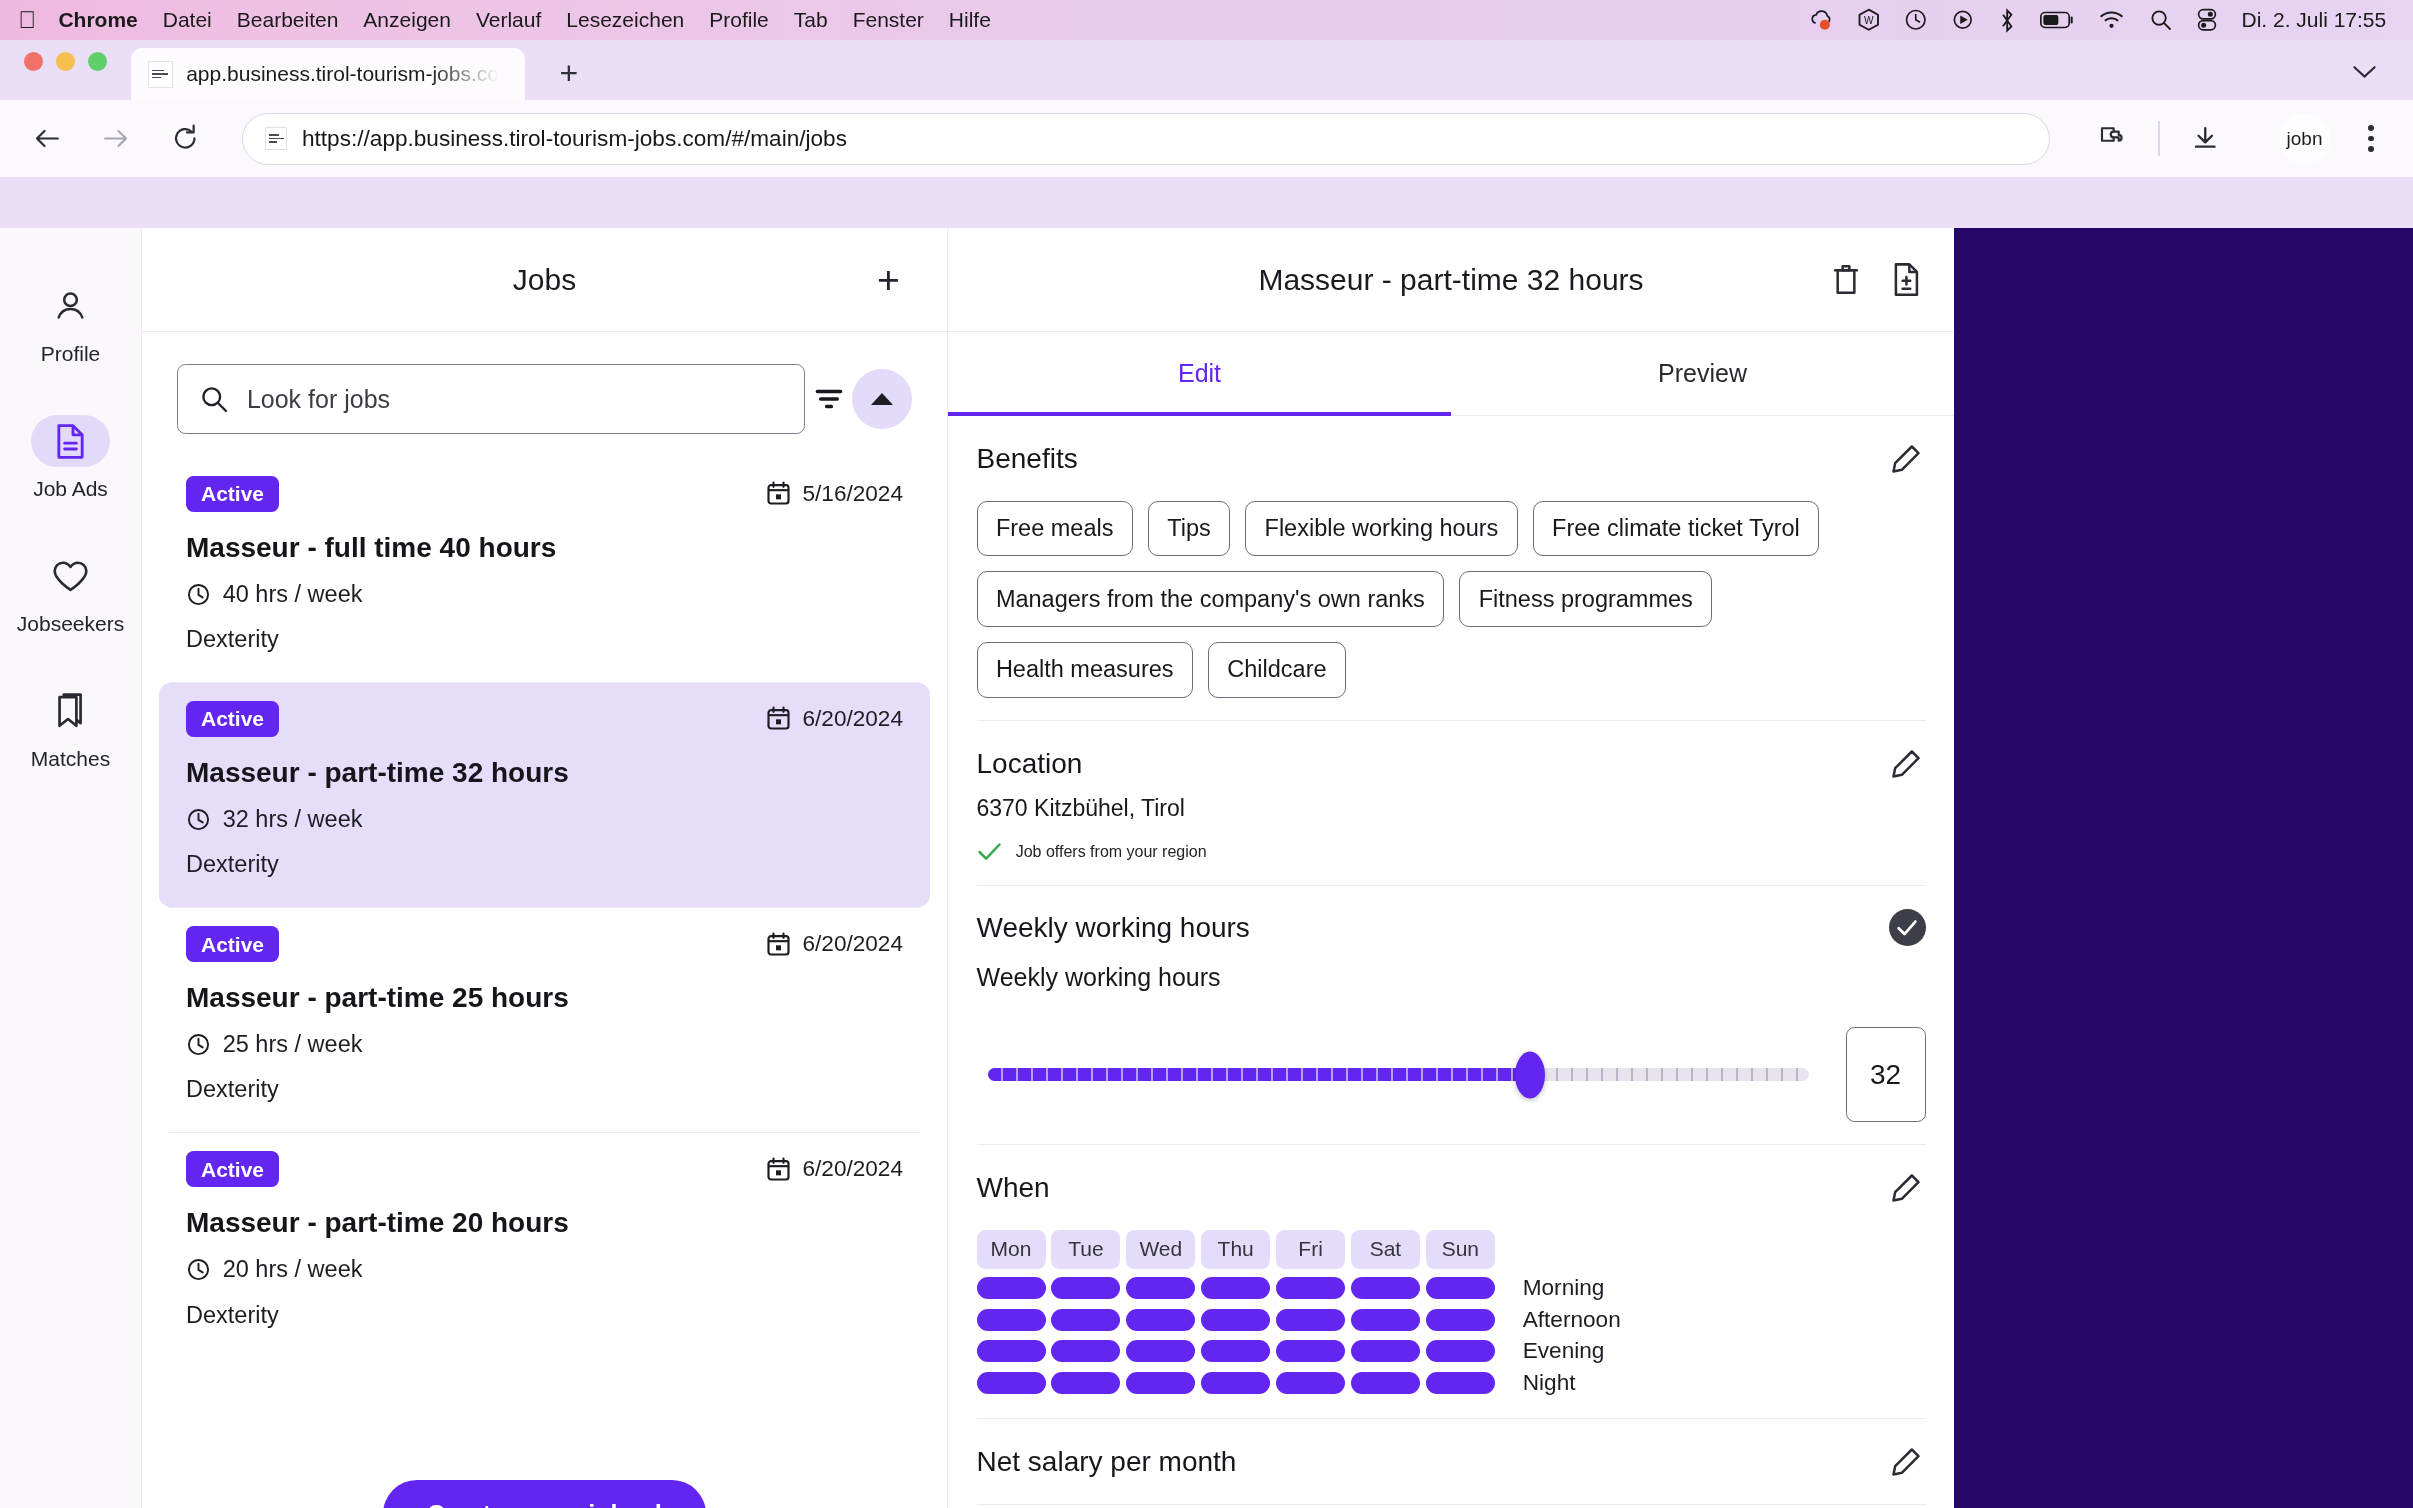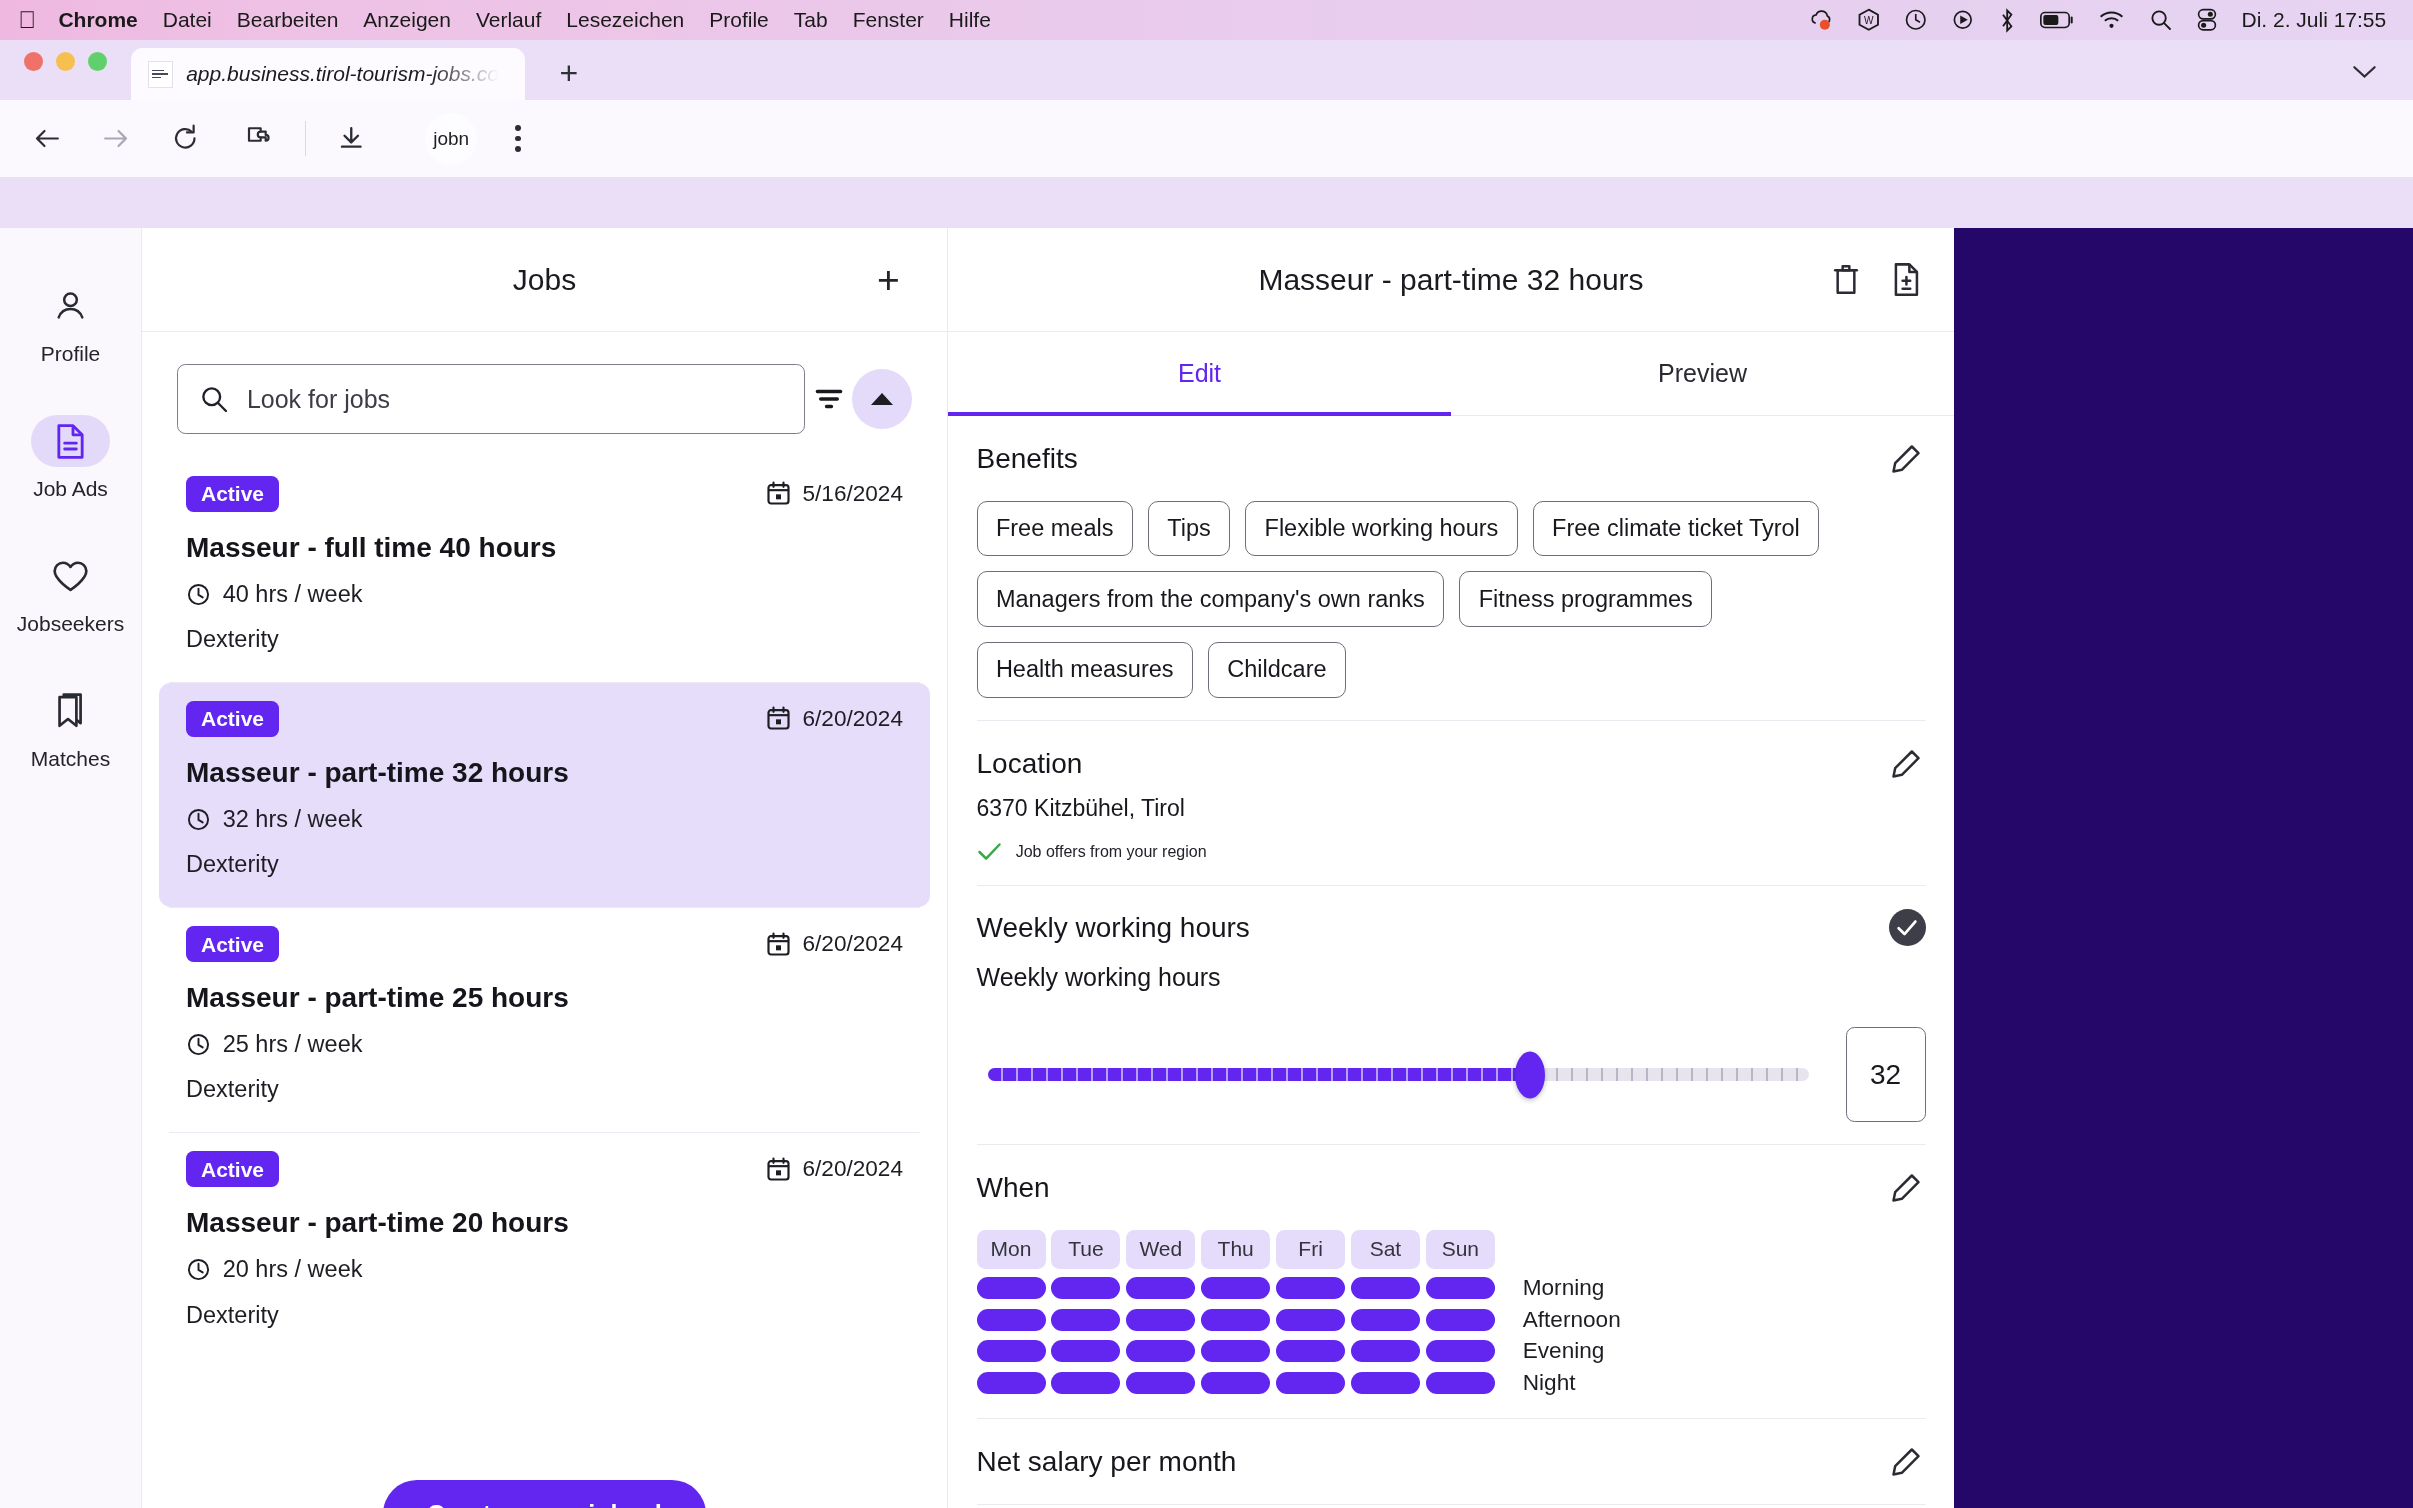--- a/index.html
+++ b/index.html
@@ -54,21 +54,20 @@
     padding: 2.5px 3.4px; gap: 1.7px; flex-shrink: 0;
   }
   .tab .favicon i { display: block; height: 1.7px; background: #4a4a56; }
   .tab .favicon i:nth-child(1) { width: 70%; }
   .tab .favicon i:nth-child(2) { width: 100%; }
   .tab .favicon i:nth-child(3) { width: 55%; }
   .tab .title {
     font-size: 21px; color: #1b1b1f; white-space: nowrap; overflow: hidden;
     -webkit-mask-image: linear-gradient(90deg, #000 78%, transparent 100%);
     mask-image: linear-gradient(90deg, #000 78%, transparent 100%);
-    font-style: italic;
   }
   .newtab {
     margin-left: 22px; width: 44px; height: 44px; margin-bottom: 5px;
     display: flex; align-items: center; justify-content: center;
     font-size: 32px; color: #30303a; font-weight: 300;
   }
   .tabcaret {
     position: absolute; right: 28.5px; bottom: 8.4px;
     width: 40px; height: 40px; display: flex; align-items: center; justify-content: center;
   }
@@ -362,20 +361,28 @@
           <path d="M5 15h25M21 6l9 9-9 9" fill="none" stroke="currentColor" stroke-width="2.6" stroke-linecap="round" stroke-linejoin="round"></path>
         </svg>
     </span>
     <span class="navbtn">
       <svg width="28.5" height="28.5" viewBox="0 0 34 34">
           <path d="M28 17a11 11 0 1 1-3.3-7.8" fill="none" stroke="currentColor" stroke-width="2.6" stroke-linecap="round"></path>
           <path d="M27 2v8h-8" fill="none" stroke="currentColor" stroke-width="2.6" stroke-linecap="round" stroke-linejoin="round"></path>
         </svg>
     </span>
 
+    <div class="omnibox">
+      <span class="favicon2">
+          <i></i>
+          <i></i>
+          <i></i>
+        </span>
+      <span class="url">https://app.business.tirol-tourism-jobs.com/#/main/jobs</span>
+    </div>
 
     <div class="tb-right">
       <span class="navbtn">
         <svg width="30" height="28.5" viewBox="0 0 36 34">
             <path d="M6 5h14v4a3.5 3.5 0 0 0 0 7v4H6V5z" fill="none" stroke="#2c2c34" stroke-width="2.6" stroke-linejoin="round"></path>
             <path d="M20 9h6v4a3.5 3.5 0 0 1 0 7v-4h-6" fill="none" stroke="#2c2c34" stroke-width="2.6" stroke-linejoin="round"></path>
           </svg>
       </span>
       <span class="tb-sep"></span>
       <span class="navbtn">

